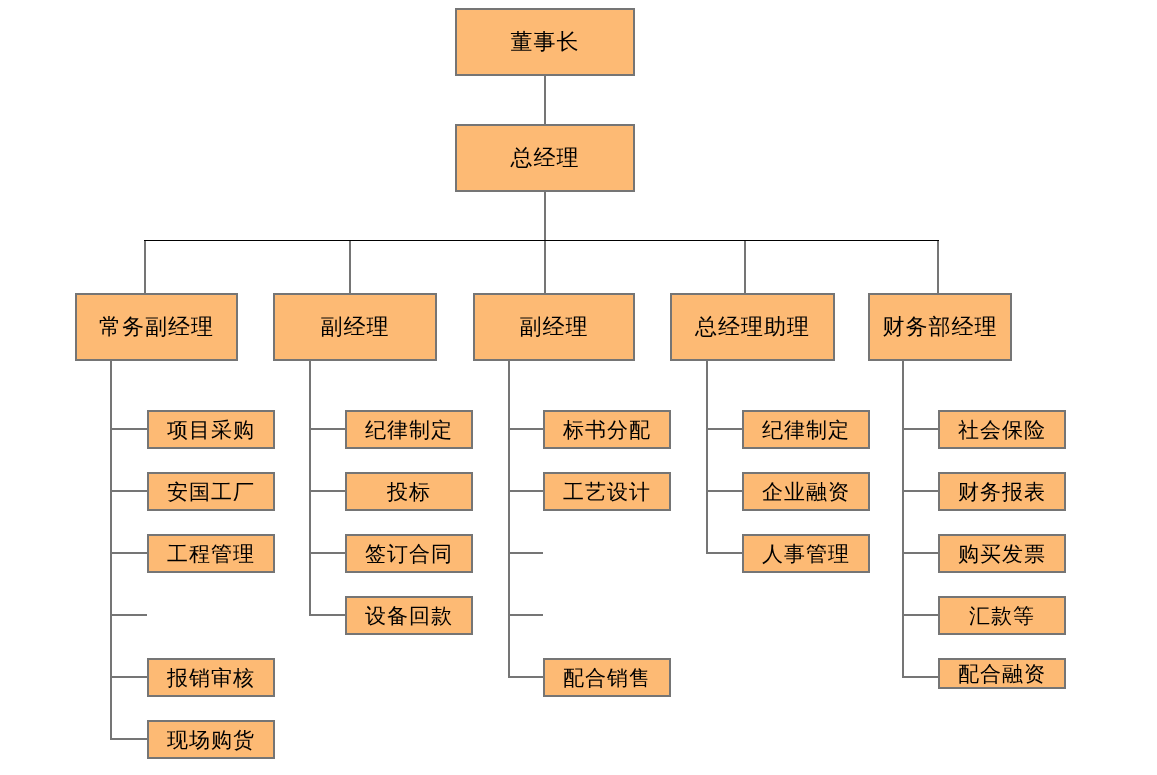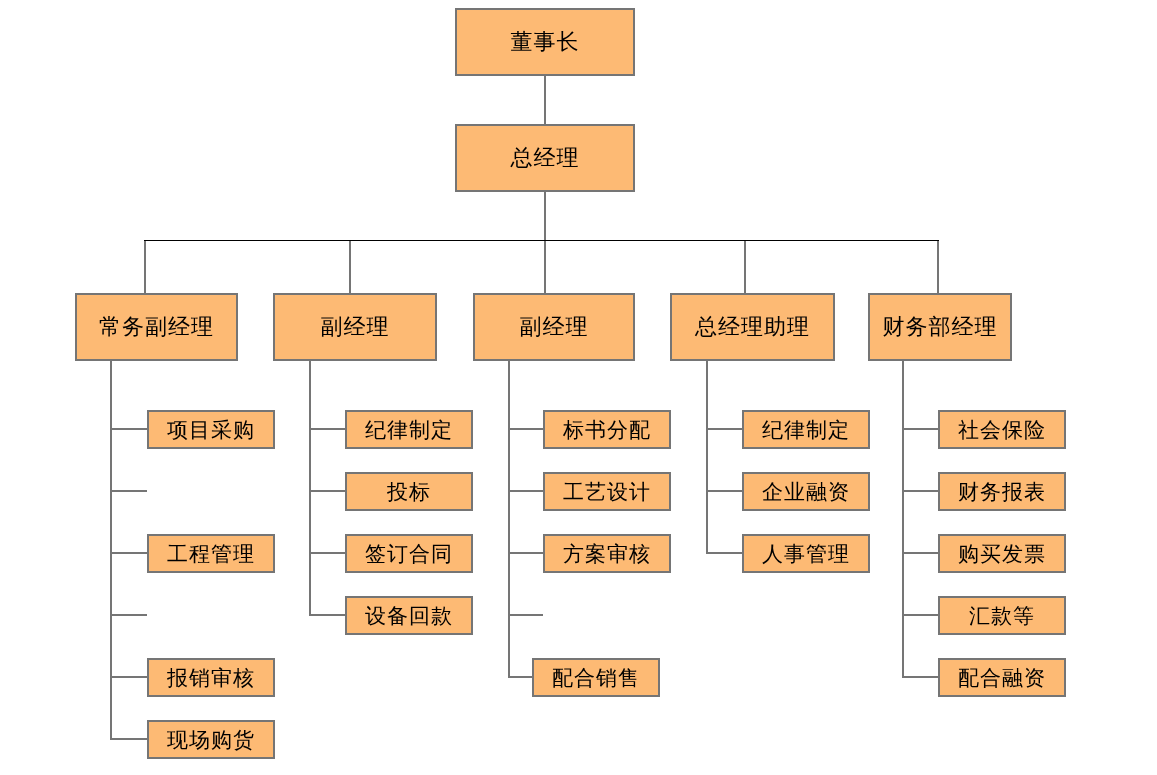--- a/index.html
+++ b/index.html
@@ -48,20 +48,21 @@
   <div class="box" style="left:868px;top:293px;width:144px;height:68px">财务部经理</div>
 
   <div class="vline" style="left:110px;top:361px;height:379px"></div>
   <div class="stub" style="left:110px;top:428px;width:37px"></div>
   <div class="stub" style="left:110px;top:490px;width:37px"></div>
   <div class="stub" style="left:110px;top:552px;width:37px"></div>
   <div class="stub" style="left:110px;top:614px;width:37px"></div>
   <div class="stub" style="left:110px;top:676px;width:37px"></div>
   <div class="stub" style="left:110px;top:738px;width:37px"></div>
   <div class="box leaf" style="left:147px;top:410px;width:128px;height:39px">项目采购</div>
+  <div class="box leaf" style="left:147px;top:472px;width:128px;height:39px">安国工厂</div>
   <div class="box leaf" style="left:147px;top:534px;width:128px;height:39px">工程管理</div>
   <div class="box leaf" style="left:147px;top:658px;width:128px;height:39px">报销审核</div>
   <div class="box leaf" style="left:147px;top:720px;width:128px;height:39px">现场购货</div>
 
   <div class="vline" style="left:309px;top:361px;height:255px"></div>
   <div class="stub" style="left:309px;top:428px;width:36px"></div>
   <div class="stub" style="left:309px;top:490px;width:36px"></div>
   <div class="stub" style="left:309px;top:552px;width:36px"></div>
   <div class="stub" style="left:309px;top:614px;width:36px"></div>
   <div class="box leaf" style="left:345px;top:410px;width:128px;height:39px">纪律制定</div>
@@ -70,36 +71,35 @@
   <div class="box leaf" style="left:345px;top:596px;width:128px;height:39px">设备回款</div>
 
   <div class="vline" style="left:508px;top:361px;height:317px"></div>
   <div class="stub" style="left:508px;top:428px;width:35px"></div>
   <div class="stub" style="left:508px;top:490px;width:35px"></div>
   <div class="stub" style="left:508px;top:552px;width:35px"></div>
   <div class="stub" style="left:508px;top:614px;width:35px"></div>
   <div class="stub" style="left:508px;top:676px;width:35px"></div>
   <div class="box leaf" style="left:543px;top:410px;width:128px;height:39px">标书分配</div>
   <div class="box leaf" style="left:543px;top:472px;width:128px;height:39px">工艺设计</div>
-  <div class="box leaf" style="left:543px;top:534px;width:128px;height:39px">方案审核</div>
-  <div class="box leaf" style="left:532px;top:658px;width:128px;height:39px">配合销售</div>
+  <div class="box leaf" style="left:543px;top:658px;width:128px;height:39px">配合销售</div>
 
   <div class="vline" style="left:706px;top:361px;height:193px"></div>
   <div class="stub" style="left:706px;top:428px;width:36px"></div>
   <div class="stub" style="left:706px;top:490px;width:36px"></div>
   <div class="stub" style="left:706px;top:552px;width:36px"></div>
   <div class="box leaf" style="left:742px;top:410px;width:128px;height:39px">纪律制定</div>
   <div class="box leaf" style="left:742px;top:472px;width:128px;height:39px">企业融资</div>
   <div class="box leaf" style="left:742px;top:534px;width:128px;height:39px">人事管理</div>
 
   <div class="vline" style="left:902px;top:361px;height:317px"></div>
   <div class="stub" style="left:902px;top:428px;width:36px"></div>
   <div class="stub" style="left:902px;top:490px;width:36px"></div>
   <div class="stub" style="left:902px;top:552px;width:36px"></div>
   <div class="stub" style="left:902px;top:614px;width:36px"></div>
   <div class="stub" style="left:902px;top:676px;width:36px"></div>
   <div class="box leaf" style="left:938px;top:410px;width:128px;height:39px">社会保险</div>
   <div class="box leaf" style="left:938px;top:534px;width:128px;height:39px">购买发票</div>
   <div class="box leaf" style="left:938px;top:472px;width:128px;height:39px">财务报表</div>
   <div class="box leaf" style="left:938px;top:596px;width:128px;height:39px">汇款等</div>
-  <div class="box leaf" style="left:938px;top:658px;width:128px;height:39px">配合融资</div>
+  <div class="box leaf" style="left:938px;top:658px;width:128px;height:31px">配合融资</div>
 
 </div>
 
 </body></html>

